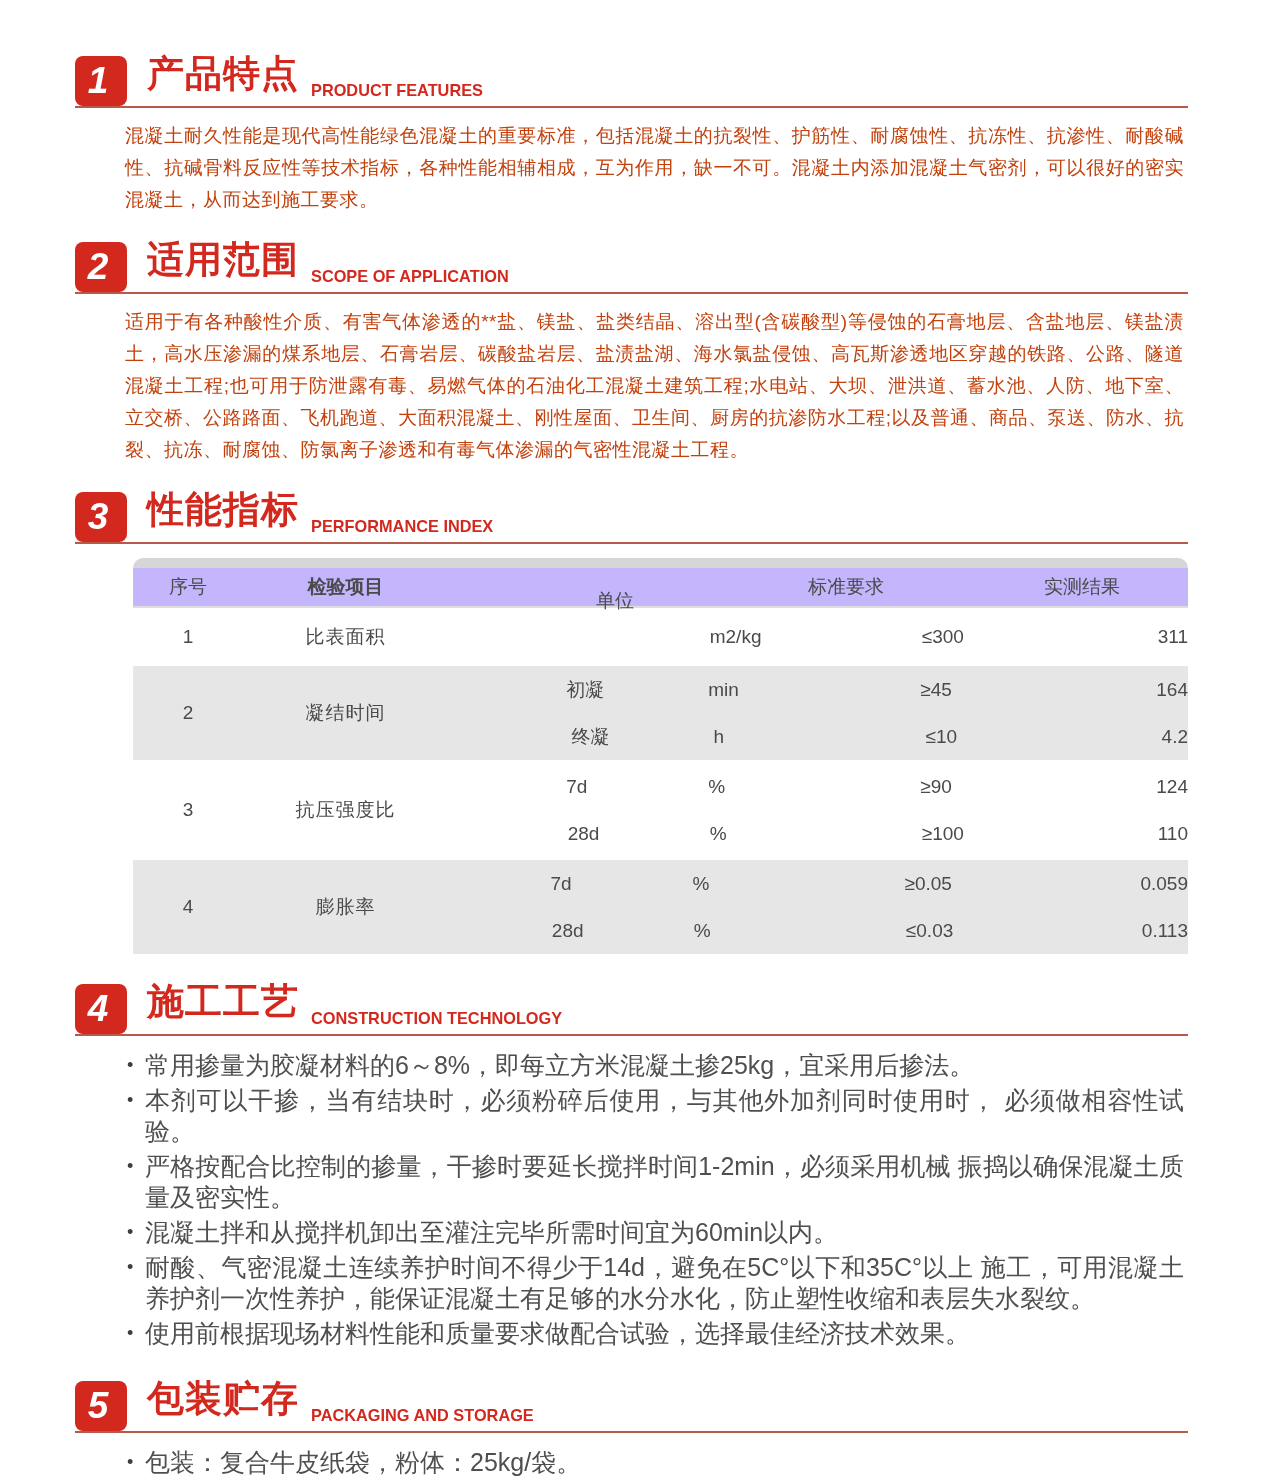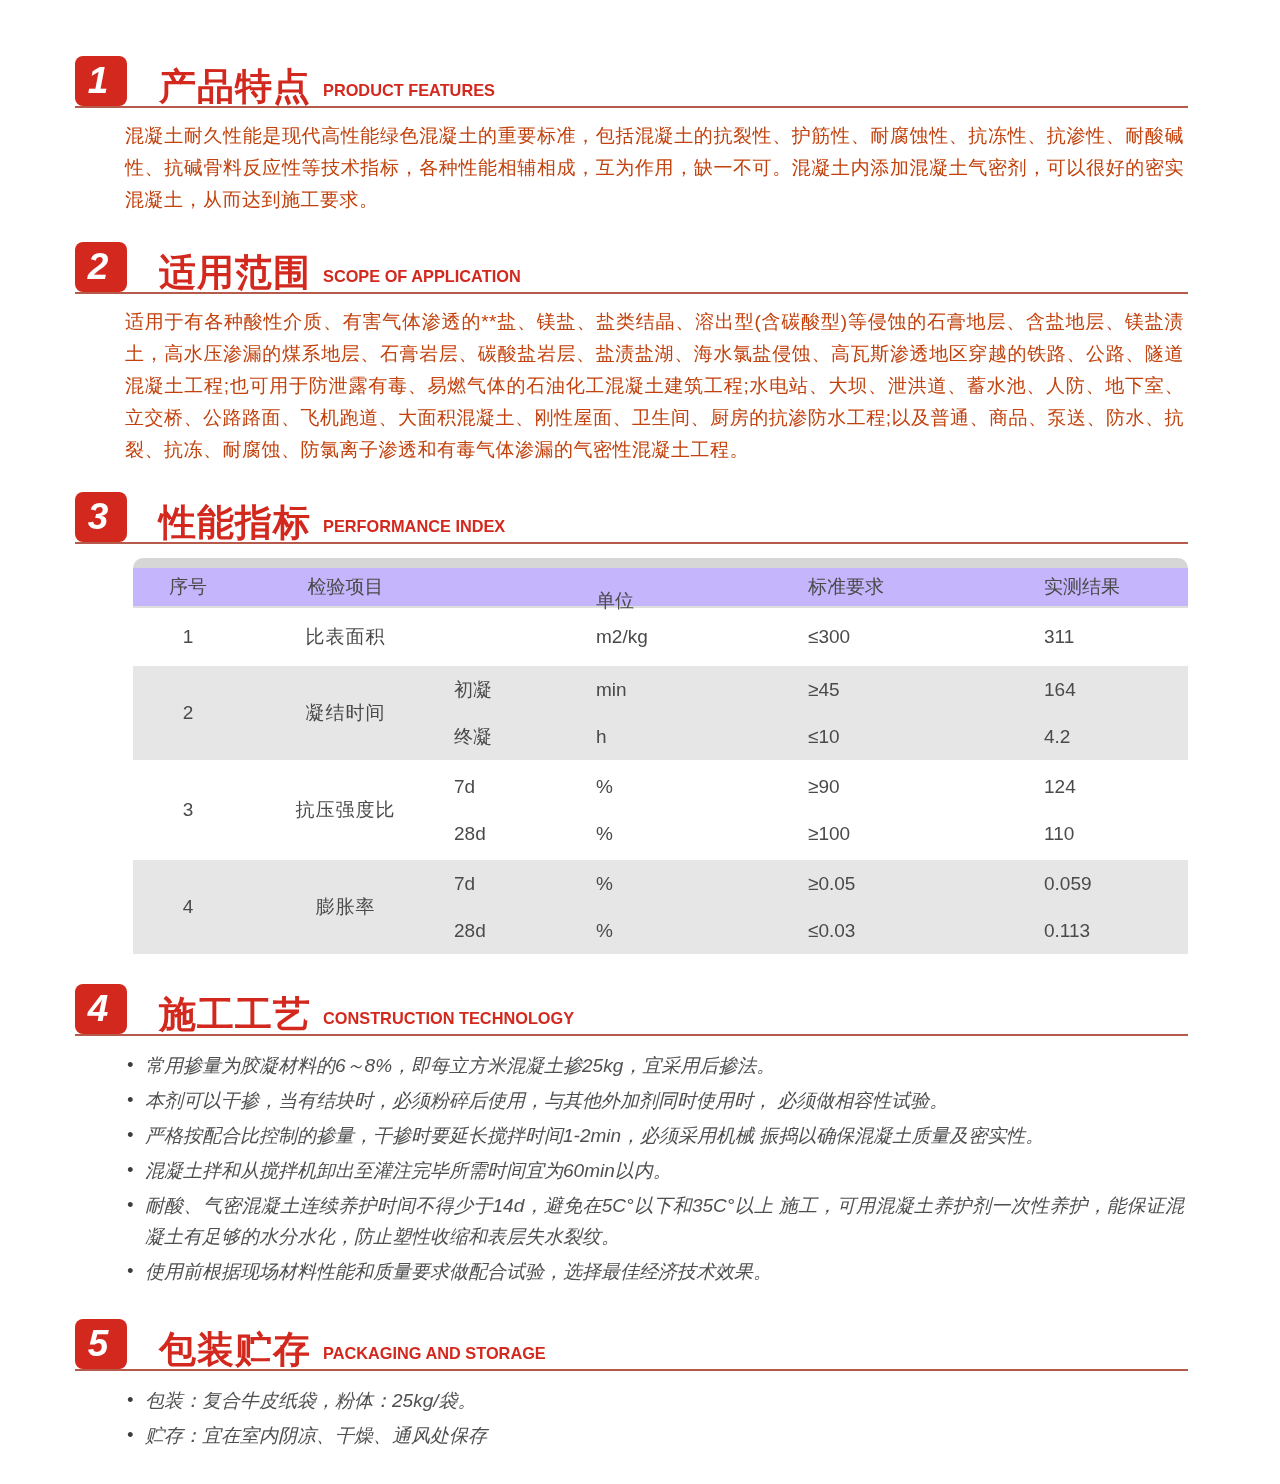--- a/index.html
+++ b/index.html
@@ -19,66 +19,66 @@
     height:56px;
   }
   .badge {
     width:52px; height:50px; border-radius:8px;
     background:var(--accent,#d3281e);
     display:flex; align-items:center; justify-content:center;
     color:#ffffff; font-size:37px; font-weight:bold; font-style:italic;
     padding-right:6px;
   }
   .title-zh {
-    margin-left:32px; color:var(--accent,#d3281e);
+    margin-left:20px; color:var(--accent,#d3281e);
     font-size:37px; font-weight:bold; line-height:1;
-    padding-bottom:1px; letter-spacing:1px;
+    padding-bottom:14px; letter-spacing:1px;
   }
   .title-en {
     margin-left:12px; color:var(--accent,#d3281e);
     font-size:17px; font-weight:bold; padding-bottom:5px;
     letter-spacing:0; transform:scaleX(0.96); transform-origin:left bottom;
     white-space:nowrap;
   }
 
   
   .para {
     margin:12px 4px 22px 50px;
     font-size:19px; line-height:32px; letter-spacing:0.5px;
     text-align:justify; color:#c2410c;
   }
 
   
   .bullets { margin:14px 4px 28px 52px; list-style:none; }
   .bullets li {
     position:relative; padding-left:18px; margin-bottom:4px;
-    font-size:19px; line-height:31px; color:#4f4f4f; text-align:justify;font-style:italic;
+    font-size:25px; line-height:31px; color:#4f4f4f; text-align:justify;
   }
   .bullets li::before {
     content:"•"; position:absolute; left:0; top:0;
     color:#3c3c3c; font-size:18px;
   }
 
   
   .ptable { width:1055px; margin:14px 0 26px 58px; font-size:19px; color:#4a4a4a; }
   .t-top { height:10px; background:#d6d6d6; border-radius:10px 10px 0 0; }
   .t-head { display:flex; align-items:center; height:40px; background:#c4b5fd; border-bottom:2px solid #dedede; }
   .t-head > div { white-space:nowrap; }
   .h1 { width:110px; text-align:center; }
-  .h2 { width:205px; text-align:center; }
+  .h2 { width:205px; text-align:center;font-weight:bold; }
   .h3 { width:140px; }
   .h4 { width:200px; padding-left:8px;margin-top:28px; }
   .h5 { width:240px; padding-left:20px; }
   .h6 { flex:1; padding-left:16px; }
 
   .tgroup { display:flex; align-items:stretch; margin-top:3px; background:#ffffff; }
   .tgroup.shaded { background:#e6e6e6; }
   .tcell.seq  { width:110px; display:flex; align-items:center; justify-content:center; }
   .tcell.item { width:205px; display:flex; align-items:center; justify-content:center; letter-spacing:1px; }
-  .subrows { flex:1; display:flex; flex-direction:column; }
+  .subrows { flex:1; display:flex; flex-direction:column;align-items:flex-end; }
   .subrow { flex:1; display:flex; align-items:center; min-height:47px; }
   .tgroup.single .subrow { min-height:52px; }
   .subrow .sub    { width:140px; padding-left:6px; }
   .subrow .unit   { width:200px; padding-left:8px; }
   .subrow .std    { width:240px; padding-left:20px; }
   .subrow .result { flex:1; padding-left:16px; }
 </style>
 </head>
 <body>
 

